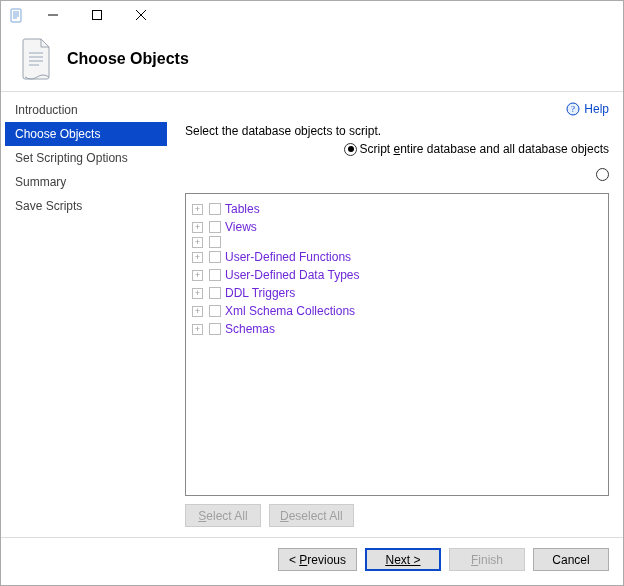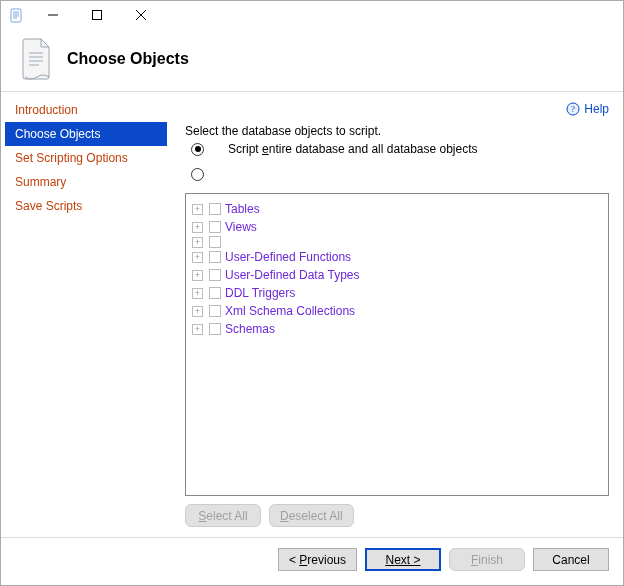--- a/index.html
+++ b/index.html
@@ -52,40 +52,40 @@
   
   .nav {
     width: 170px;
     padding: 6px 4px;
     display:flex;
     flex-direction:column;
     gap:0;
   }
   .nav-item {
     padding: 5px 10px;
-    color: #c2410c;
+    color: #404040;
     cursor: pointer;
     border-radius:0;
   }
   .nav-item.selected {
     background: #0a49c9;
     color: #fff;
   }
   
   .panel {
     flex:1;
     display:flex;
     flex-direction:column;
     padding: 10px 14px 0 14px;
     min-height:0;
   }
   .help-row { display:flex; justify-content:flex-end; margin-bottom:4px; }
   .help-link { color:#0a49c9; display:flex; align-items:center; gap:4px; font-size:12px; cursor:pointer;}
   .panel-title { font-weight:400; margin: 4px 0 0 0; font-size:12px; }
-  .radio-row { display:flex; align-items:center; gap:24px; margin: 4px 0 8px 6px; }
+  .radio-row { display:flex; align-items:center; gap:2px; margin: 4px 0 8px 0; justify-content: flex-end; }
   .radio {
     width:13px; height:13px; border-radius:50%;
     border:1px solid #333; display:inline-flex; align-items:center; justify-content:center;
     background:#fff;
   }
   .radio.checked::after { content:""; width:6px; height:6px; border-radius:50%; background:#000; }
   .radio + label { font-size:12px; }
   
   .treebox {
     flex:1;
@@ -117,21 +117,21 @@
   .btn {
     height:23px;
     min-width:76px;
     padding:0 10px;
     border:1px solid #adadad;
     background:#e1e1e1;
     font-size:12px;
     display:inline-flex; align-items:center; justify-content:center;
     color:#000000;
   }
-  .btn.disabled { color:#a0a0a0; border-color:#ccc;border-radius:6px; }
+  .btn.disabled { color:#a0a0a0; border-color:#ccc; }
   .btn.default { border:2px solid #0a49c9; background:#e1e1e1;text-decoration:underline; }
   .u { text-decoration: underline; text-underline-offset:1px; }
   
   .footer-sep { height:1px; background:#ddd; }
   .footer {
     display:flex; justify-content:flex-end; gap:8px;
     padding: 10px 14px 14px 14px;
   }
   .footer .btn { min-width:76px; }
 </style>

